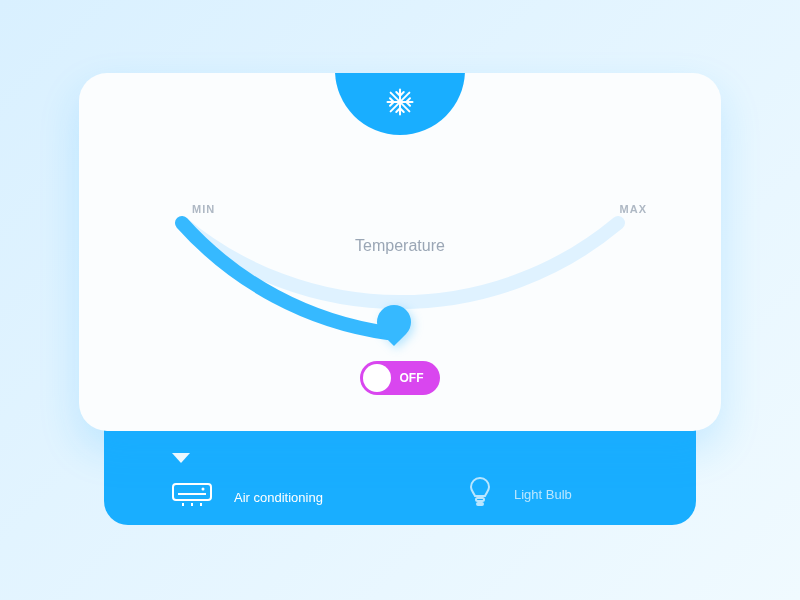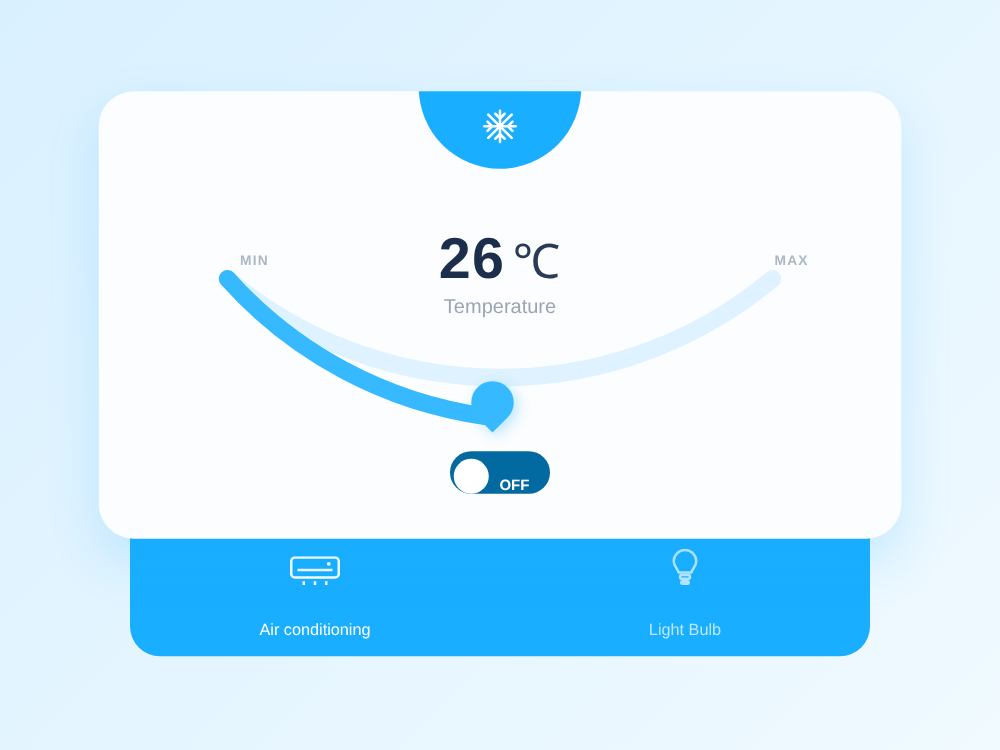--- a/index.html
+++ b/index.html
@@ -26,21 +26,21 @@
     left: 0;
     right: 0;
     display: flex;
     justify-content: space-around;
     align-items: flex-end;
     color: #fff;
   }
   .tray-item {
     width: 160px;
     display: flex;
-    flex-direction: column;
+    flex-direction: row;
     align-items: center;
     gap: 22px;
     cursor: pointer;
     position: relative;
   }
   .tray-item span.label {
     font-size: 13px;
     font-weight: 400;
     color: #fff;
   }
@@ -144,25 +144,25 @@
     box-shadow: 0 4px 10px rgba(54,185,255,0.35);
   }
 
   .toggle {
     position: absolute;
     bottom: 36px;
     left: 50%;
     transform: translateX(-50%);
     width: 80px;
     height: 34px;
-    background: #0369a1;
+    background: #d946ef;
     border-radius: 17px;
     cursor: pointer;
     display: flex;
-    align-items: flex-end;
+    align-items: center;
   }
   .toggle .knob {
     width: 28px;
     height: 28px;
     background: #fff;
     border-radius: 50%;
     margin-left: 3px;
   }
   .toggle .state {
     flex: 1;
@@ -221,23 +221,20 @@
           <line x1="19.5" y1="4.5" x2="4.5" y2="19.5"></line>
           <polyline points="9,4 12,7 15,4"></polyline>
           <polyline points="9,20 12,17 15,20"></polyline>
           <polyline points="4,9 7,12 4,15"></polyline>
           <polyline points="20,9 17,12 20,15"></polyline>
         </g>
       </svg>
     </span>
   </div>
 
-  <div class="temp-value">
-    <span>26</span><span class="deg">℃</span>
-  </div>
   <div class="temp-label">Temperature</div>
 
   <div class="min-label">MIN</div>
   <div class="max-label">MAX</div>
 
   <div class="arc-wrap">
     <svg width="520" height="200" viewBox="0 0 520 200">
       <path d="M 42 40 A 340 340 0 0 0 478 40" fill="none" stroke="#dff2ff" stroke-width="14" stroke-linecap="round"></path>
       <path d="M 42 40 A 340 340 0 0 0 248 150" fill="none" stroke="#36b9ff" stroke-width="14" stroke-linecap="round"></path>
     </svg>

